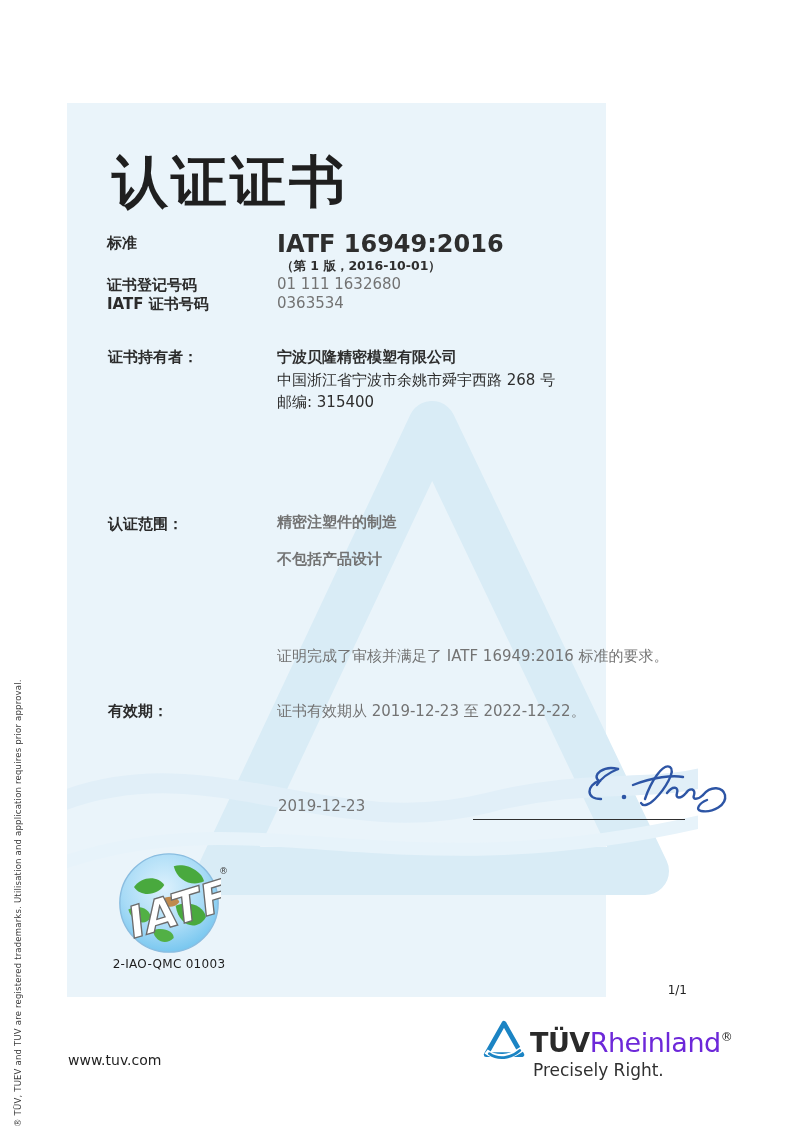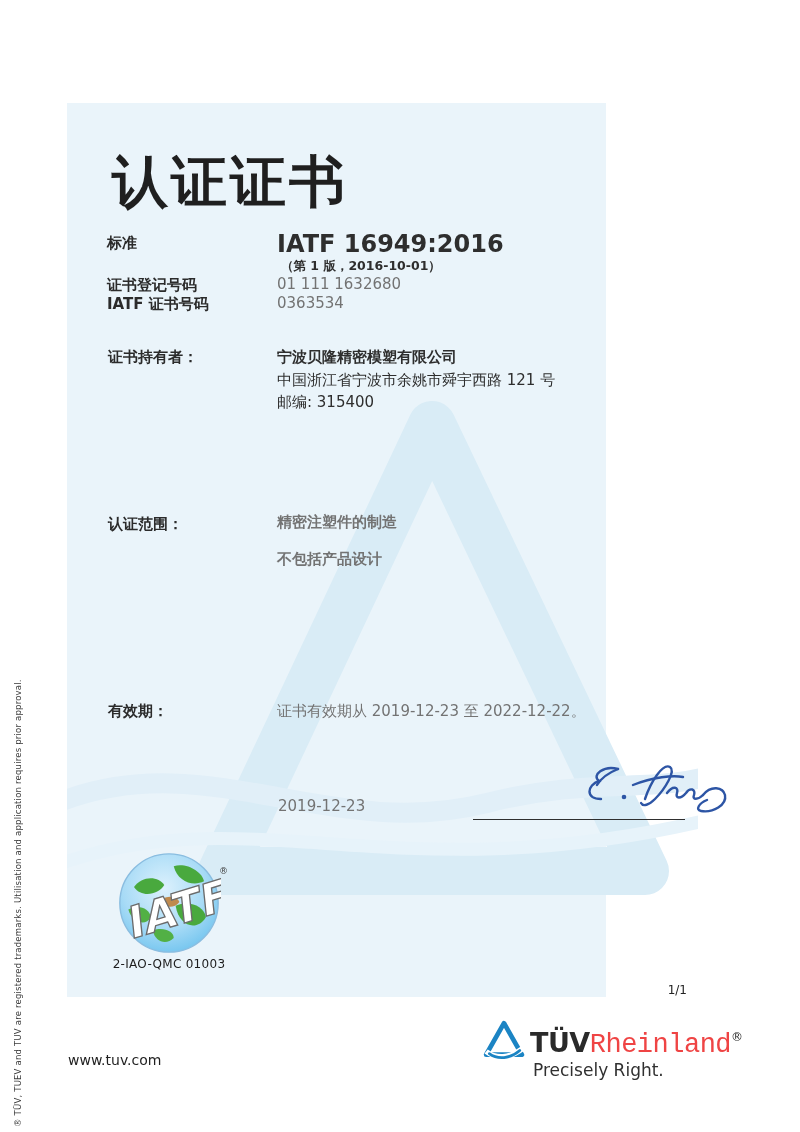--- a/index.html
+++ b/index.html
@@ -42,21 +42,21 @@
   .iatf .code{font-size:12px;color:#1d1d1d;margin-top:2px;letter-spacing:0.3px;}
   
   .side-note{
     left:13px;top:1127px;transform:rotate(-90deg);transform-origin:0 0;
     font-size:8.5px;color:#3a3a3a;white-space:nowrap;letter-spacing:0.2px;
   }
   
   .website{left:68px;top:1052px;font-size:14px;color:#1f1f1f;}
   .tuv-logo-text{left:530px;top:1029px;line-height:1;white-space:nowrap;}
   .tuv-logo-text .t1{font-size:27px;font-weight:700;color:#2a2a2a;letter-spacing:-0.5px;}
-  .tuv-logo-text .t2{font-size:27px;font-weight:400;color:#ef4444;letter-spacing:-0.5px;font-family:Liberation Mono, monospace;}
+  .tuv-logo-text .t2{font-size:27px;font-weight:400;color:#6d28d9;letter-spacing:-0.5px;}
   .tuv-logo-text .t3{font-size:12px;color:#2a2a2a;vertical-align:11px;}
   .tagline{left:533px;top:1060px;font-size:17px;font-weight:500;color:#303030;white-space:nowrap;}
 </style>
 </head>
 <body>
 
 <div class="abs side-note">® TÜV, TUEV and TUV are registered trademarks. Utilisation and application requires prior approval.</div>
 
 <div class="abs page">
 
@@ -73,28 +73,29 @@
   <div class="abs std-ed">（第 1 版，2016-10-01）</div>
 
   <div class="abs lbl" style="left:40px;top:173px;">证书登记号码</div>
   <div class="abs val" style="left:210px;top:172px;">01 111 1632680</div>
   <div class="abs lbl" style="left:40px;top:192px;">IATF 证书号码</div>
   <div class="abs val" style="left:210px;top:191px;">0363534</div>
 
   <div class="abs lbl" style="left:41px;top:245px;">证书持有者：</div>
   <div class="abs holder-block">
     <div class="name">宁波贝隆精密模塑有限公司</div>
-    <div>中国浙江省宁波市余姚市舜宇西路 121 号</div>
+    <div>中国浙江省宁波市余姚市舜宇西路 268 号</div>
     <div>邮编: 315400</div>
   </div>
 
   <div class="abs lbl" style="left:41px;top:412px;">认证范围：</div>
   <div class="abs val bold-val" style="left:210px;top:410px;">精密注塑件的制造</div>
   <div class="abs val bold-val" style="left:210px;top:447px;">不包括产品设计</div>
 
+  <div class="abs val" style="left:210px;top:544px;">证明完成了审核并满足了 IATF 16949:2016 标准的要求。</div>
 
   <div class="abs lbl" style="left:41px;top:599px;">有效期：</div>
   <div class="abs val" style="left:210px;top:599px;">证书有效期从 2019-12-23 至 2022-12-22。</div>
 
   <div class="abs val date-line">2019-12-23</div>
 
   <svg class="abs" style="left:400px;top:652px;" width="270" height="68" viewBox="0 0 270 68" fill="none" stroke="#2d55a5" stroke-width="2.4" stroke-linecap="round">
     <path d="M130,30 C136,20 146,16 151,14"></path>
     <path d="M151,14 C137,10 124,20 132,26 C120,30 118,44 134,44"></path>
     <circle cx="157" cy="42" r="2.3" fill="#2d55a5" stroke="none"></circle>

